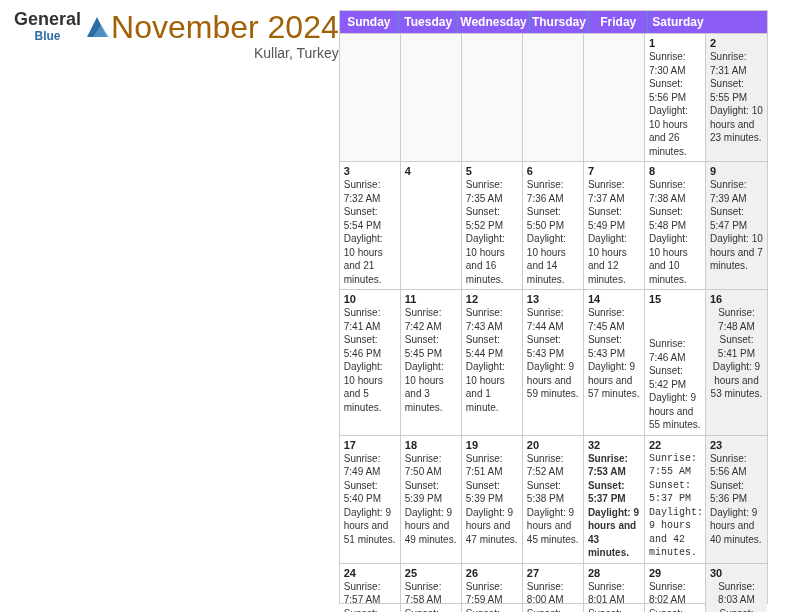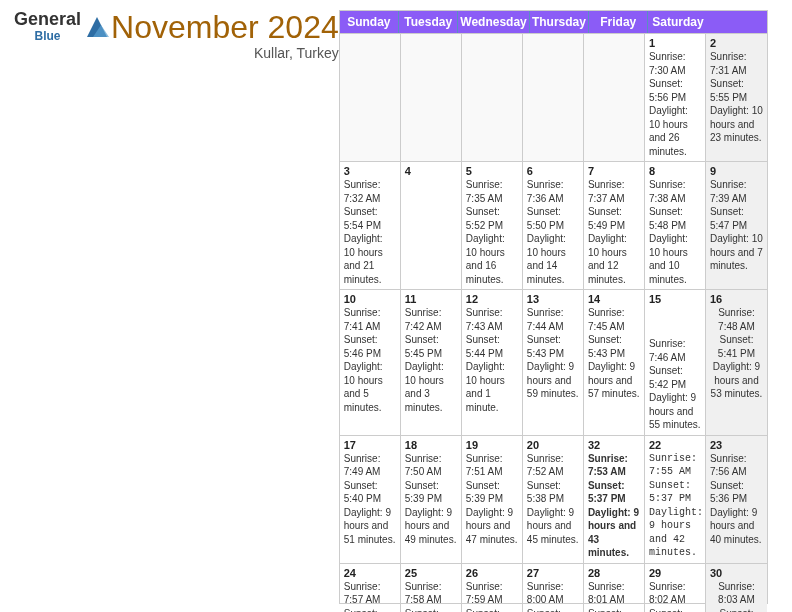--- a/index.html
+++ b/index.html
@@ -285,21 +285,21 @@
 Daylight: 9 hours and 43 minutes.</div>
           </div>
           <div class="cal-cell">
             <span class="day-num">22</span>
             <div class="day-info" style="white-space: pre-line; font-family: Liberation Mono, monospace;">Sunrise: 7:55 AM
 Sunset: 5:37 PM
 Daylight: 9 hours and 42 minutes.</div>
           </div>
           <div class="cal-cell shaded">
             <span class="day-num">23</span>
-            <div class="day-info" style="white-space: pre-line;">Sunrise: 7:56 AM
+            <div class="day-info" style="white-space: pre-line;">Sunrise: 5:56 AM
 Sunset: 5:36 PM
 Daylight: 9 hours and 40 minutes.</div>
           </div>
         </div>
         <div class="cal-row">
           <div class="cal-cell">
             <span class="day-num">24</span>
             <div class="day-info" style="white-space: pre-line;">Sunrise: 7:57 AM
 Sunset: 5:36 PM
 Daylight: 9 hours and 38 minutes.</div>

